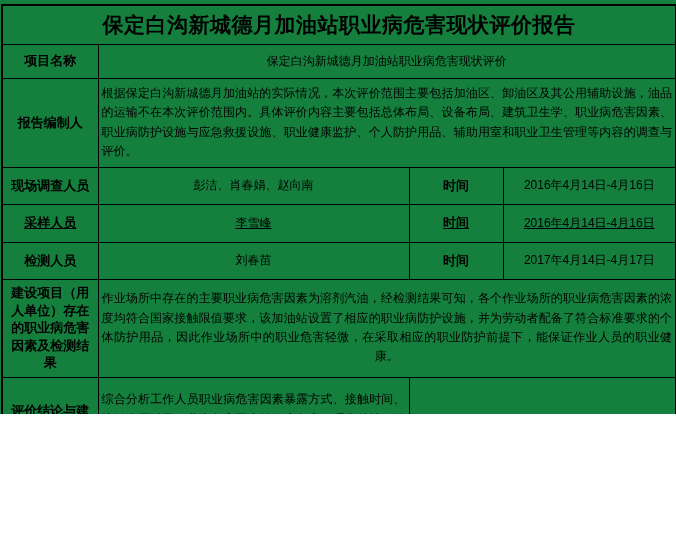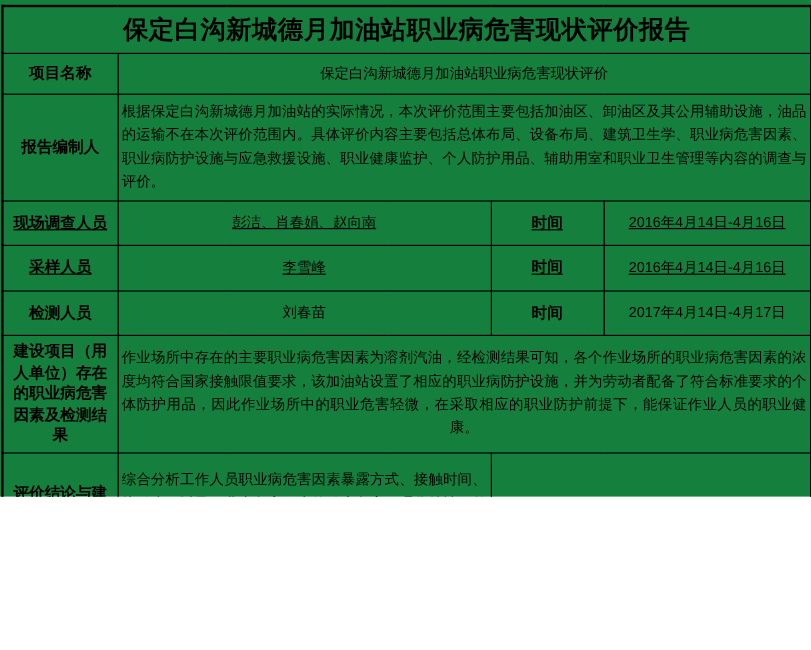--- a/index.html
+++ b/index.html
@@ -68,21 +68,21 @@
     text-align: center;
     font-size: 13px;
     letter-spacing: 2px;
   }
   
   tr.r-title { height: 39px; }
   tr.r1 { height: 40px; }
   tr.r2 { height: 34px; }
   tr.r3 { height: 89px; }
   tr.r4 { height: 37px; }
-  tr.r5 { height: 37px; text-decoration: underline; }
+  tr.r5 { height: 37px; }
   tr.r6 { height: 38px; text-decoration: underline; }
   tr.r7 { height: 37px; padding-left: 37px; }
   tr.r8 { height: 98px; }
   tr.r9 { height: 85px; }
 </style>
 </head>
 <body>
 
 <div class="page">
   <table class="report">

